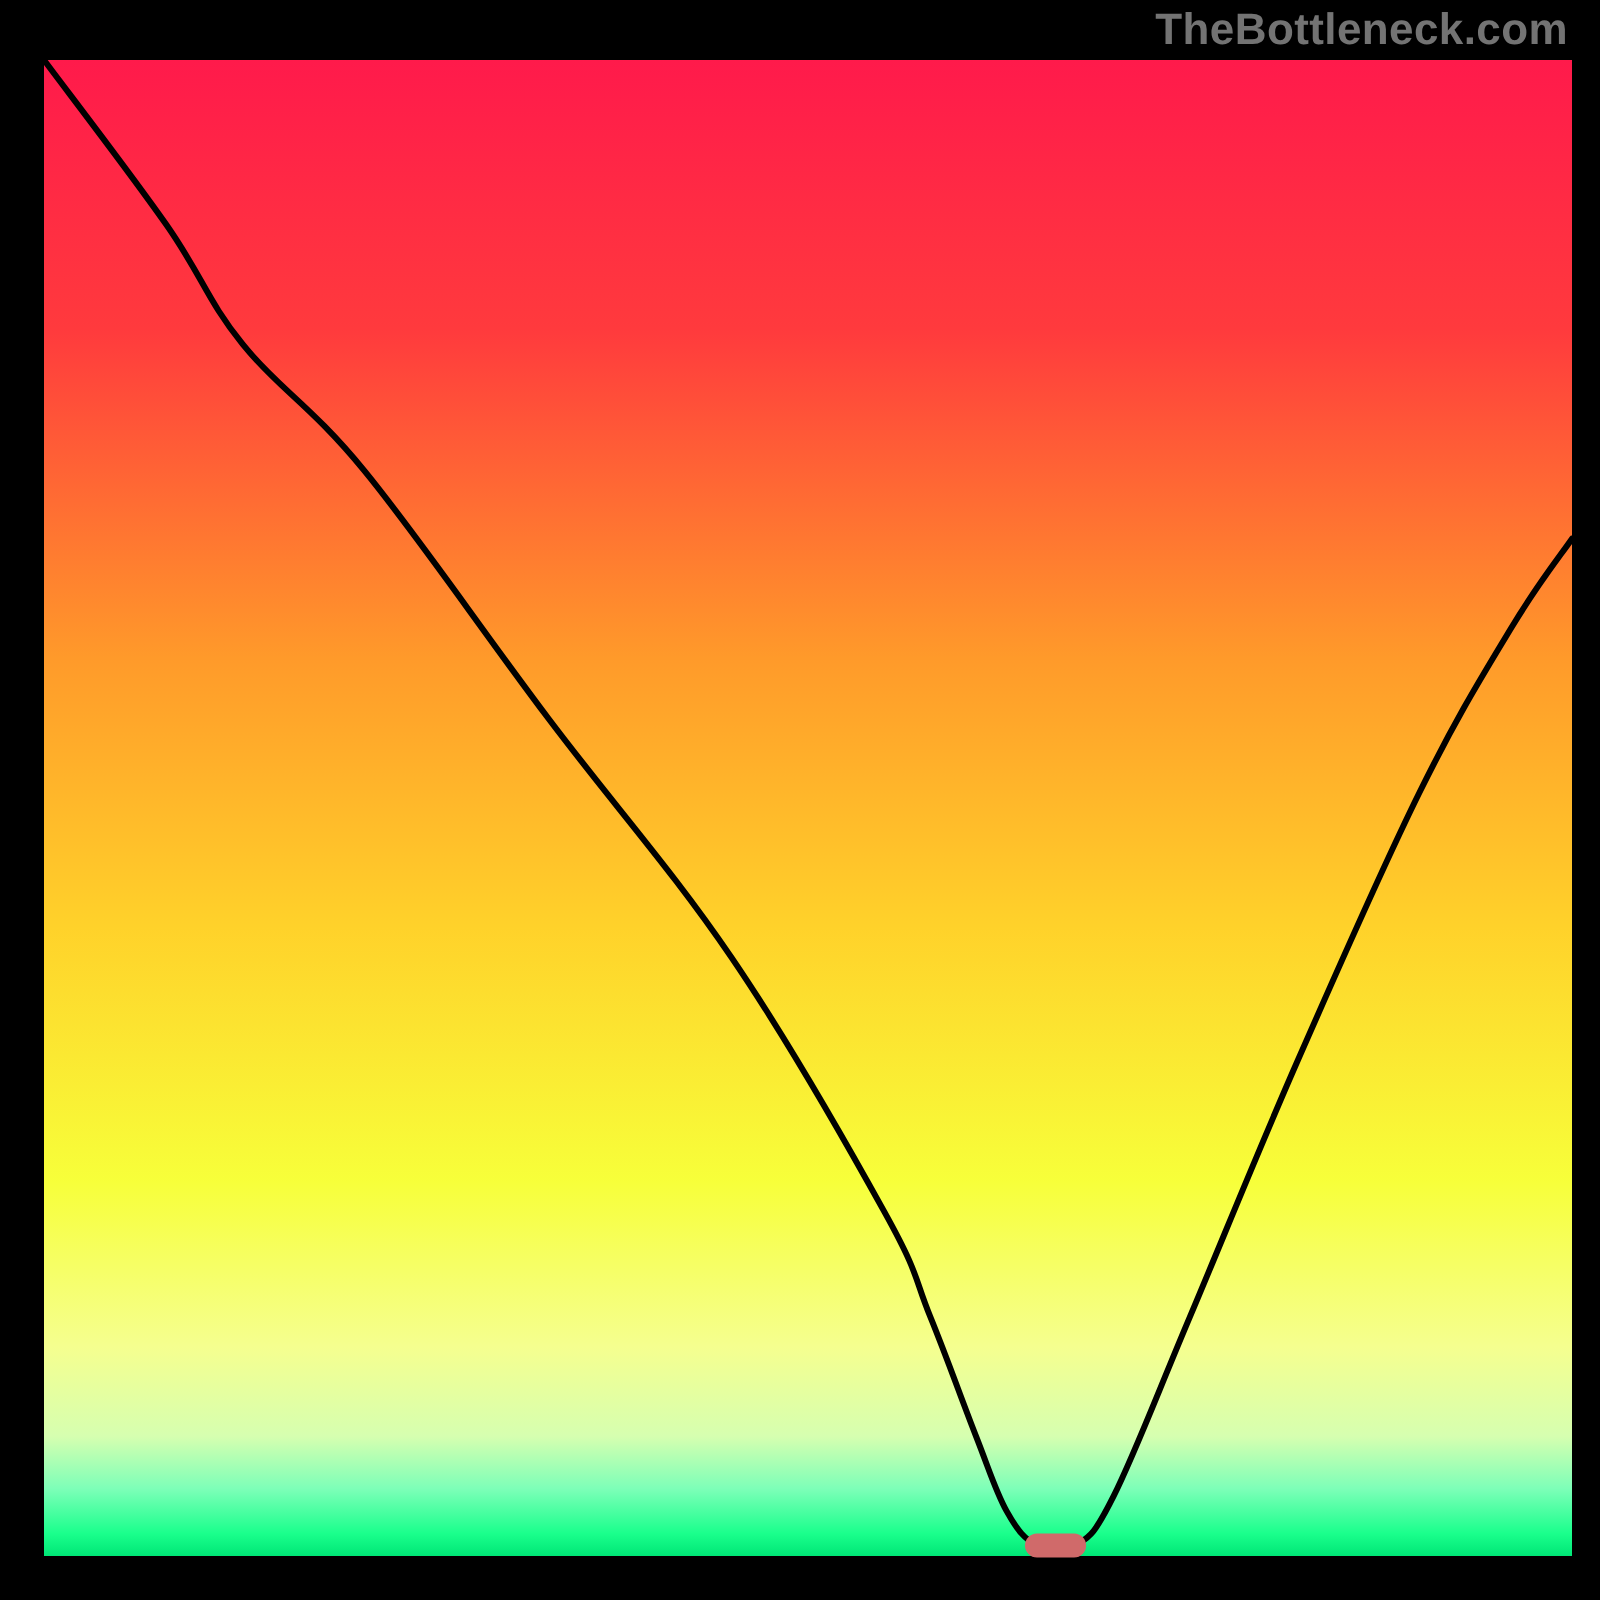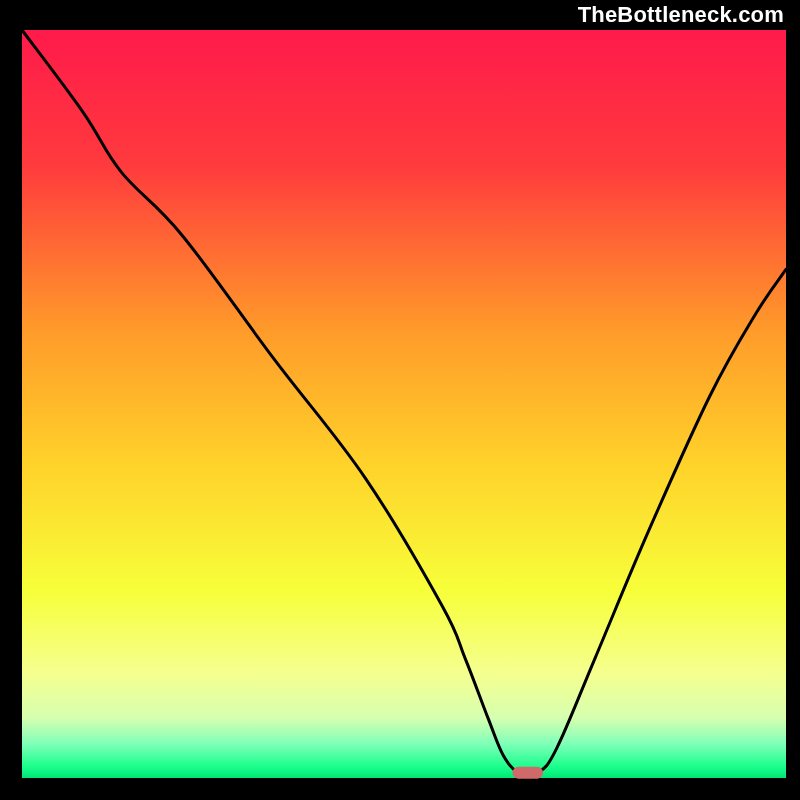--- a/index.html
+++ b/index.html
@@ -16,21 +16,21 @@
     height: 800px;
     background: #000;
   }
   .attribution {
     position: absolute;
     top: 2px;
     right: 16px;
     font-family: Arial, Helvetica, sans-serif;
     font-size: 22px;
     font-weight: 600;
-    color: #ffffff;
+    color: #737373;
     letter-spacing: 0.2px;
     user-select: none;
   }
   svg.plot {
     position: absolute;
     left: 0;
     top: 0;
   }
 </style>
 </head>

